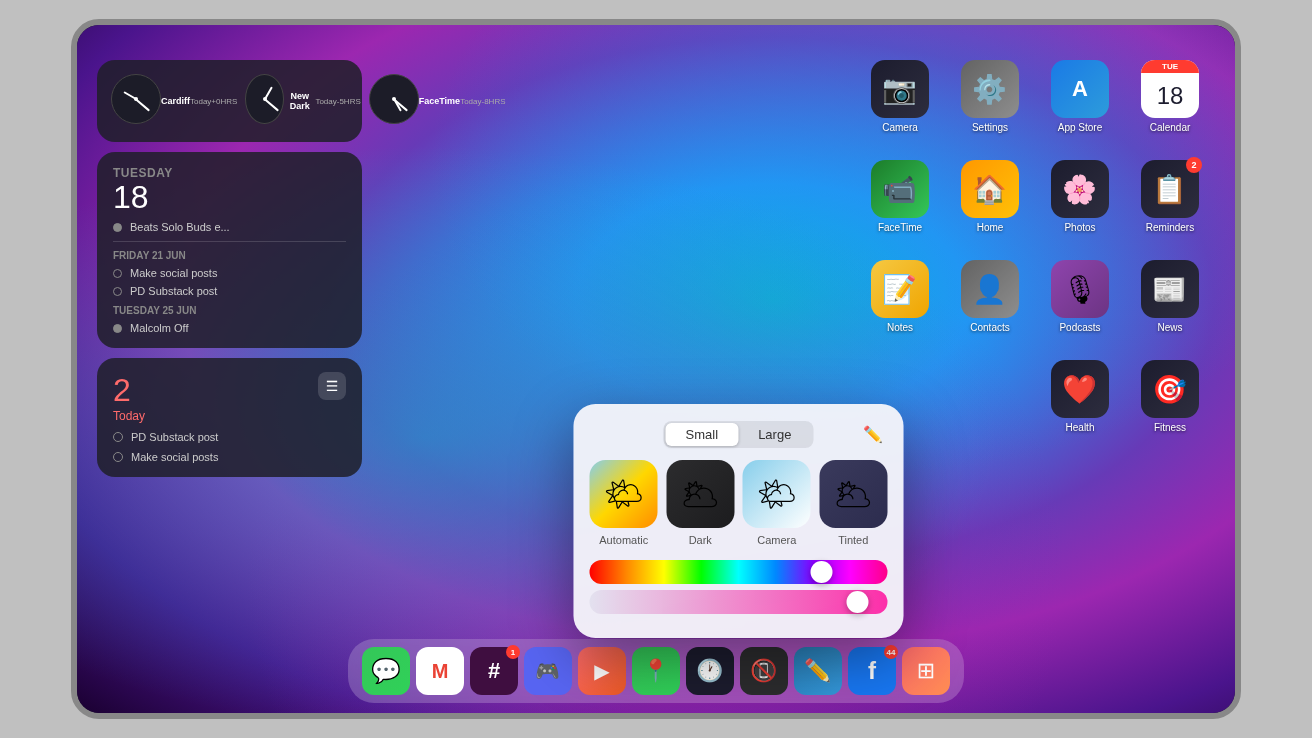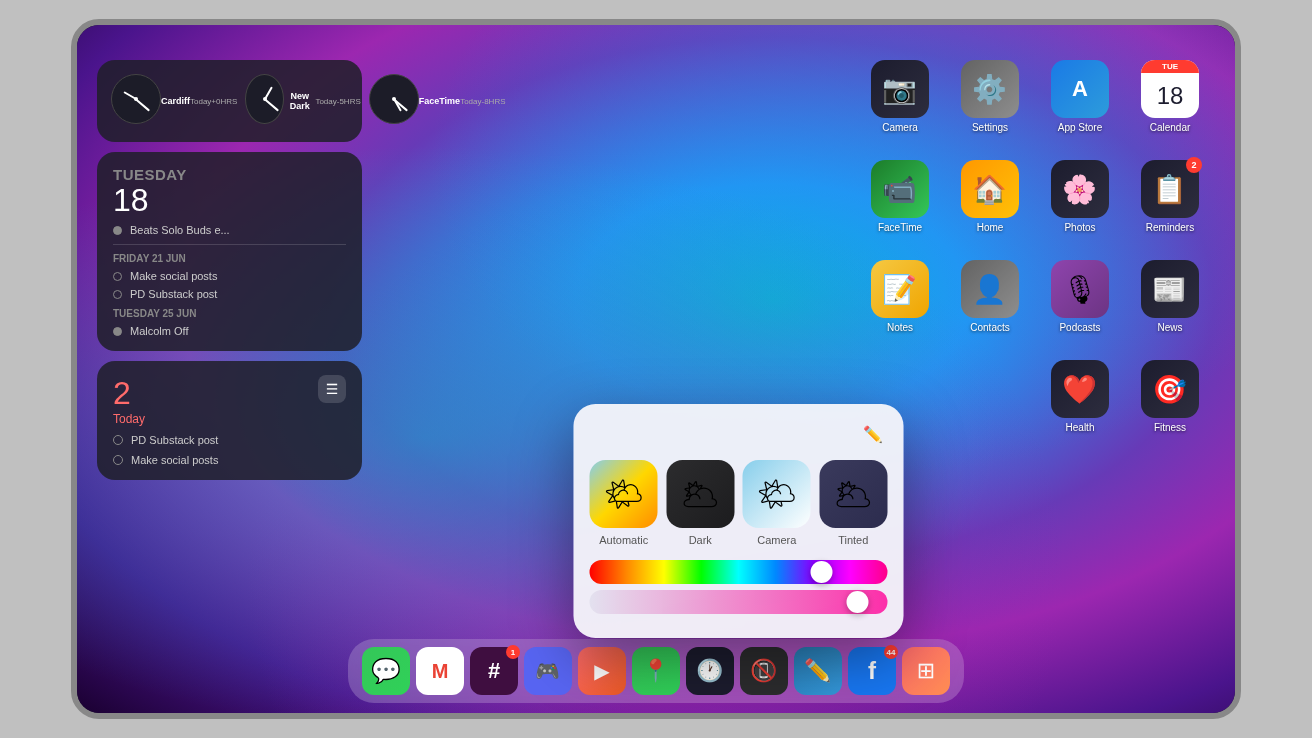--- a/index.html
+++ b/index.html
@@ -110,21 +110,21 @@
     .clock-city { color: white; font-size: 9px; font-weight: 600; text-align: center; }
     .clock-day { color: #aaa; font-size: 8px; text-align: center; }
     .clock-offset { color: #aaa; font-size: 8px; text-align: center; }
 
     
     .reminder-widget {
       background: rgba(30,30,40,0.85);
       border-radius: 18px;
       padding: 14px 16px;
     }
-    .widget-day-label { color: #888; font-size: 15px; font-weight: 600; letter-spacing: 0.5px; text-transform: uppercase; }
+    .widget-day-label { color: #888; font-size: 12px; font-weight: 600; letter-spacing: 0.5px; text-transform: uppercase; }
     .widget-date-num { color: white; font-size: 32px; font-weight: 300; line-height: 1.1; }
     .widget-item { display: flex; align-items: center; gap: 8px; margin-top: 6px; }
     .widget-dot { width: 9px; height: 9px; border-radius: 50%; border: 1.5px solid #888; flex-shrink: 0; }
     .widget-dot.filled { background: #888; border-color: #888; }
     .widget-text { color: #ccc; font-size: 11px; }
     .widget-divider { height: 1px; background: rgba(255,255,255,0.15); margin: 8px 0; }
     .widget-sub-label { color: #888; font-size: 10px; font-weight: 600; text-transform: uppercase; margin-top: 8px; margin-bottom: 4px; }
 
     
     .reminders-widget {
@@ -530,20 +530,24 @@
     </div>
     <div class="app-icon">
       <div class="app-icon-img bg-fitness">🎯</div>
       <span class="app-label">Fitness</span>
     </div>
   </div>
 
   <div class="widget-picker">
     <div class="picker-header">
       <div style="width:28px;"></div>
+      <div class="picker-segmented">
+        <button class="picker-seg-btn active">Small</button>
+        <button class="picker-seg-btn">Large</button>
+      </div>
       <div class="picker-eyedropper">✏️</div>
     </div>
     <div class="picker-options">
       <div class="picker-option">
         <div class="picker-option-img weather-auto">
           <span style="font-size:32px;">🌤</span>
         </div>
         <span class="picker-option-label">Automatic</span>
       </div>
       <div class="picker-option">

